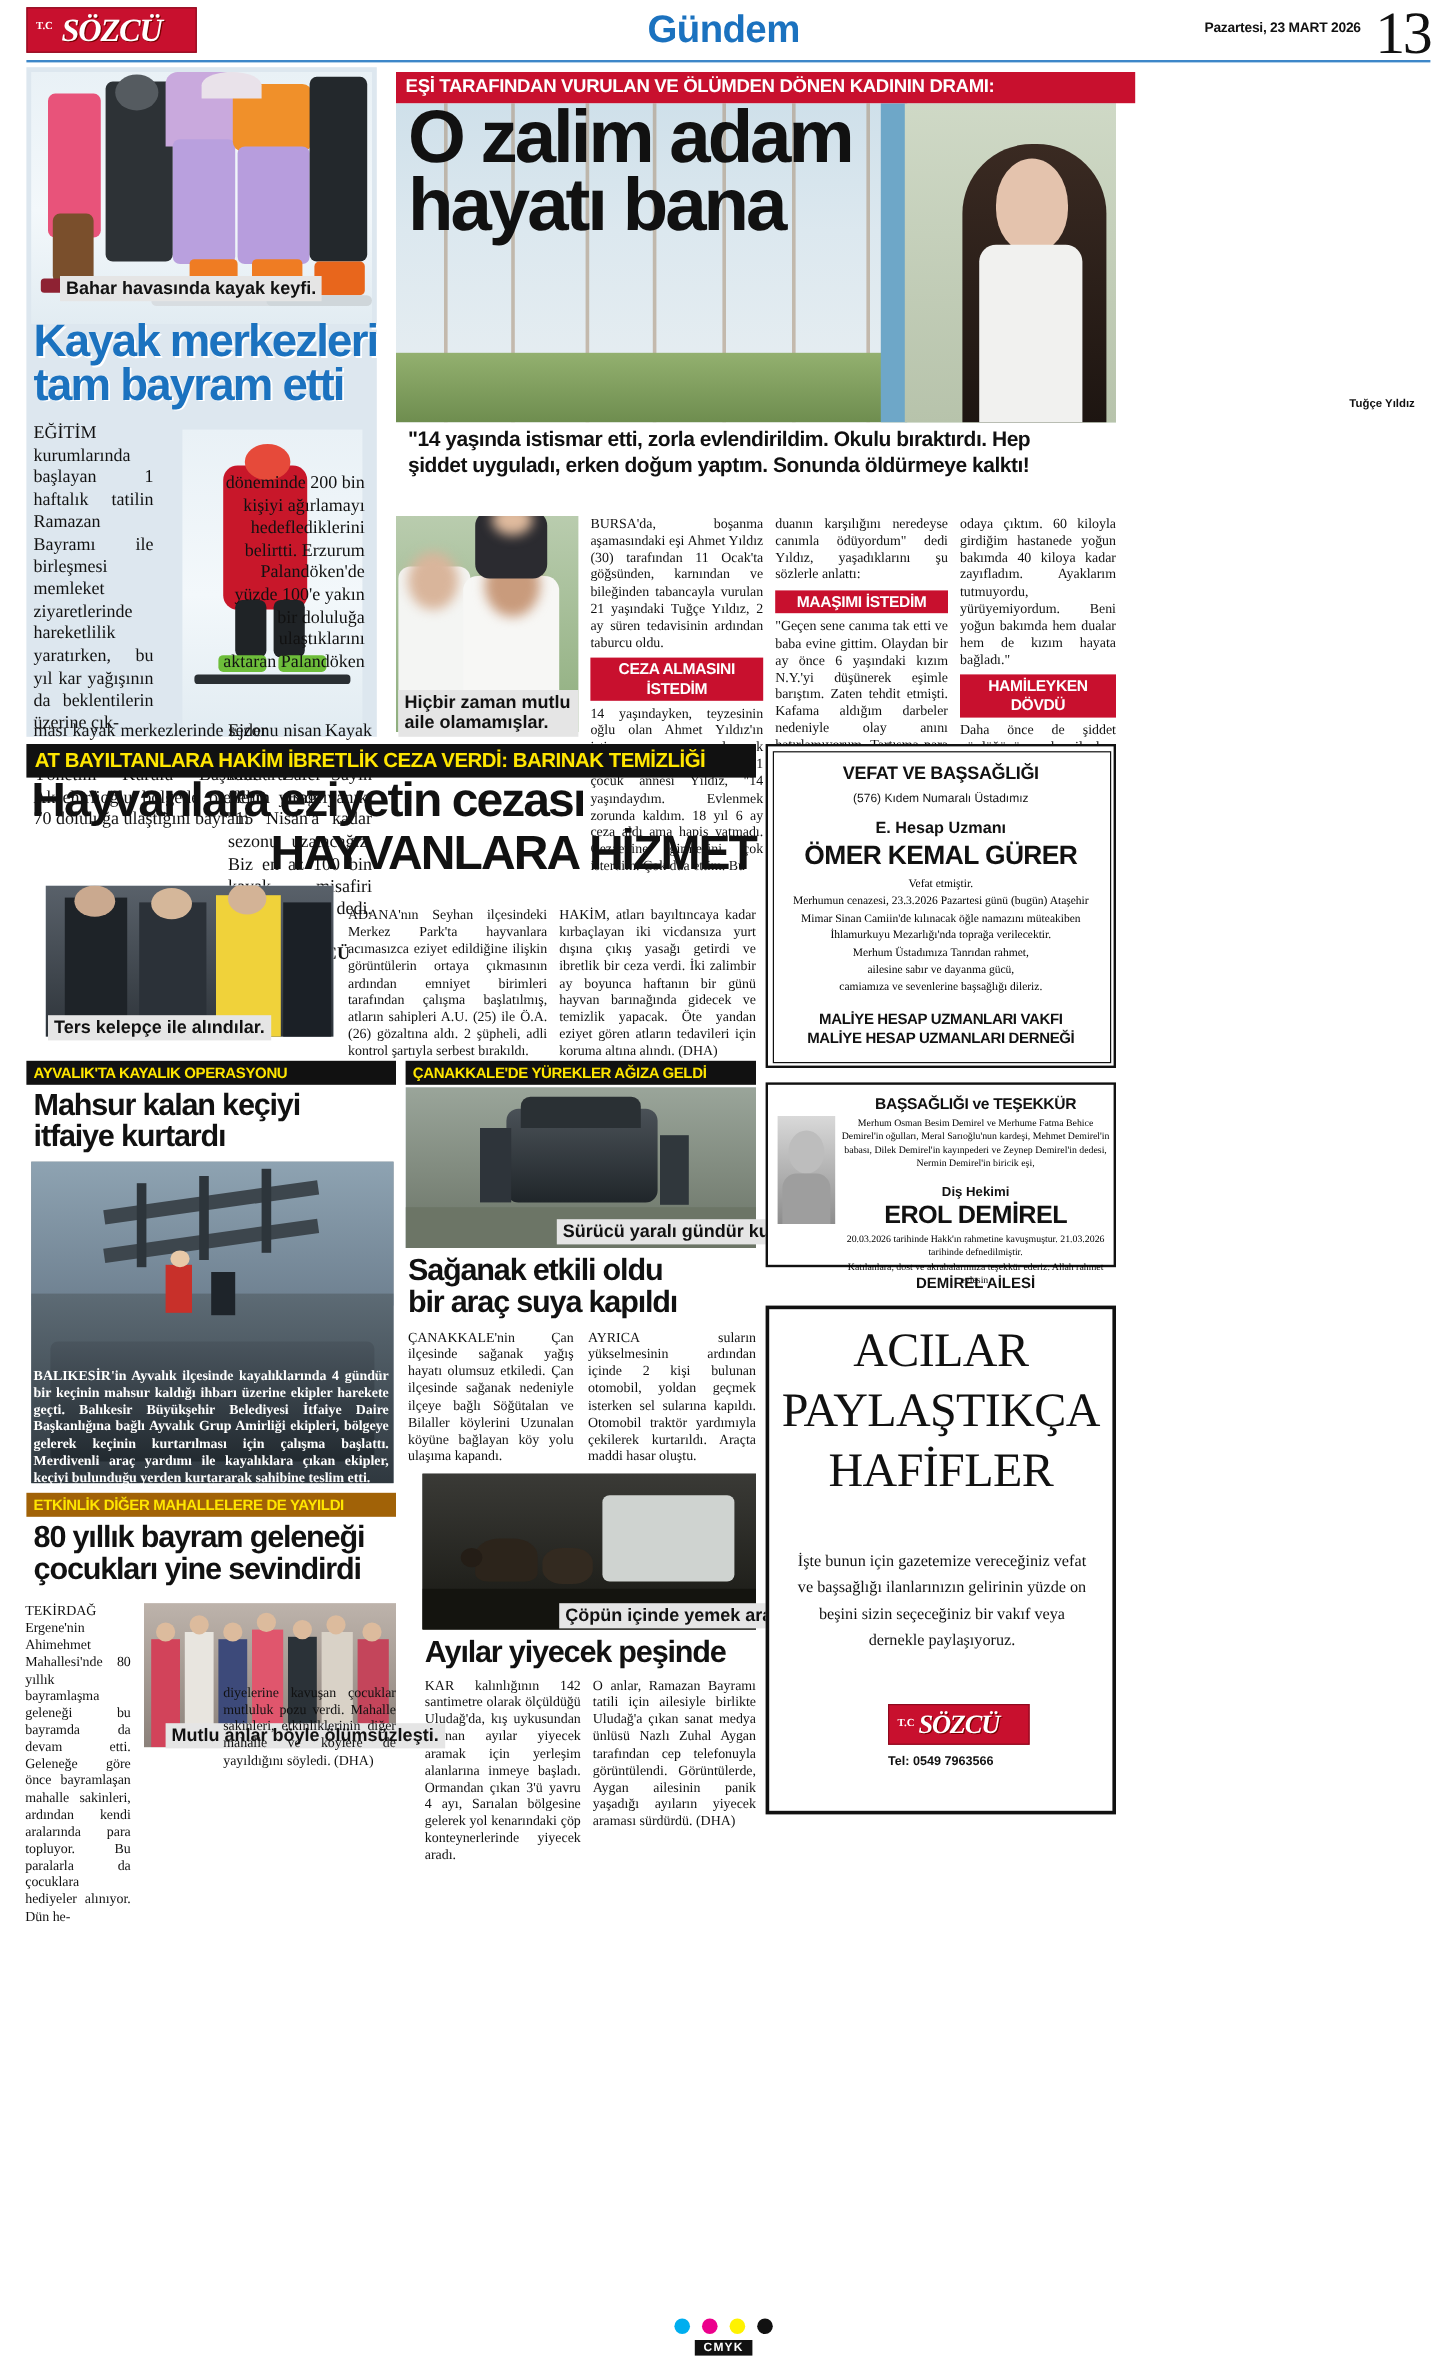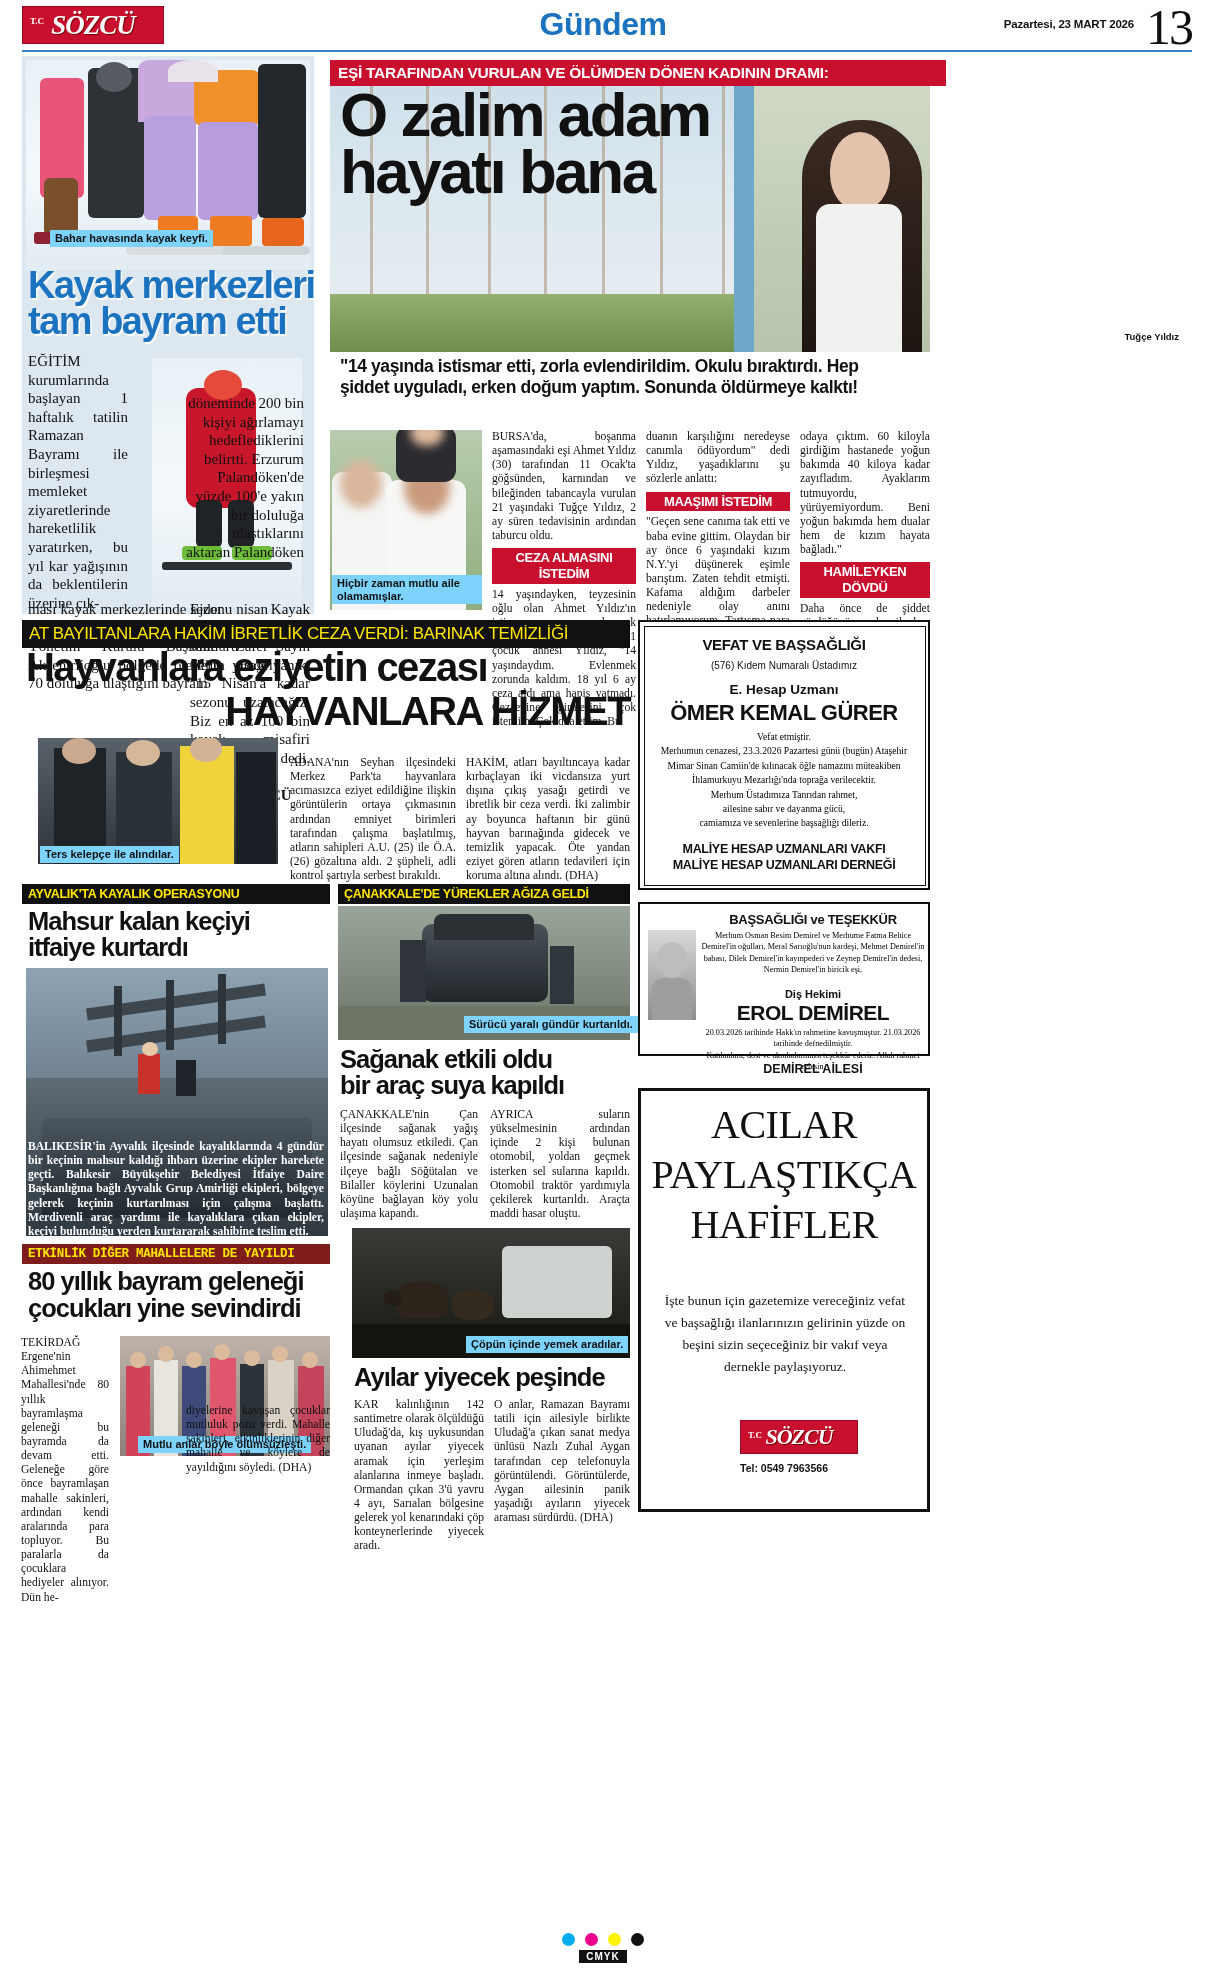--- a/index.html
+++ b/index.html
@@ -38,22 +38,22 @@
     position:absolute;right:14px;top:-2px;
     font-family:"Liberation Serif",serif;font-size:50px;color:#111;font-weight:300;
     letter-spacing:-2px;
   }
   .rule{position:absolute;left:22px;right:14px;top:50px;height:2px;background:#1b72bf;opacity:.85;}
 
   
   .panel{position:absolute;box-sizing:border-box;}
   .photo{position:absolute;overflow:hidden;background:#cfd8de;}
   .cap{
-    position:absolute;background:#7dd3fc;color:#111;
-    font-family:"Liberation Sans",sans-serif;font-weight:bold;font-size:11px;
+    position:absolute;background:#e5e5e5;color:#111;
+    font-family:"Liberation Sans",sans-serif;font-weight:bold;font-size:15px;
     padding:2px 5px;line-height:1.15;
   }
   .kicker{
     font-family:"Liberation Sans",sans-serif;font-weight:bold;color:#fff;
     background:#c8102e;font-size:15.5px;letter-spacing:-0.3px;
     padding:4px 8px;display:block;
   }
   .redhead{
     font-family:"Liberation Sans",sans-serif;font-weight:bold;color:#fff;
     background:#c8102e;font-size:13px;letter-spacing:-0.3px;text-align:center;
@@ -97,21 +97,21 @@
     font-size:17.5px;line-height:1.22;letter-spacing:-0.4px;
   }
   #story-photo{left:330px;top:430px;width:152px;height:180px;}
   #story-cap{left:332px;top:575px;width:140px;}
   #col1{position:absolute;left:492px;top:430px;width:144px;}
   #col2{position:absolute;left:646px;top:430px;width:144px;}
   #col3{position:absolute;left:800px;top:430px;width:130px;}
   #anim-kicker{
     position:absolute;left:22px;top:620px;width:608px;
     background:#111;color:#ffe600;font-family:"Liberation Sans",sans-serif;
-    font-weight:normal;font-size:17px;letter-spacing:-0.4px;padding:4px 7px;box-sizing:border-box;
+    font-weight:bold;font-size:17px;letter-spacing:-0.4px;padding:4px 7px;box-sizing:border-box;
   }
   #anim-head1{
     position:absolute;left:26px;top:648px;width:600px;
     font-family:"Liberation Sans",sans-serif;font-weight:bold;color:#111;
     font-size:40px;line-height:0.95;letter-spacing:-1.6px;
   }
   #anim-head2{
     position:absolute;left:26px;top:692px;width:604px;text-align:right;
     font-family:"Liberation Sans",sans-serif;font-weight:bold;color:#111;
     font-size:40px;line-height:0.95;letter-spacing:-1.6px;
@@ -158,21 +158,21 @@
     position:absolute;left:354px;top:1364px;width:276px;
     font-family:"Liberation Sans",sans-serif;font-weight:bold;color:#111;
     font-size:25.5px;line-height:1.02;letter-spacing:-1px;
   }
   #bear-c1{position:absolute;left:354px;top:1398px;width:130px;}
   #bear-c2{position:absolute;left:494px;top:1398px;width:136px;}
 
   
   #trad-kicker{
     position:absolute;left:22px;top:1244px;width:308px;
-    background:#7f1d1d;color:#ffe600;font-family:Liberation Mono, monospace;
+    background:#a16207;color:#ffe600;font-family:Liberation Sans, sans-serif;
     font-weight:bold;font-size:12.5px;letter-spacing:-0.3px;padding:3px 6px;box-sizing:border-box;
   }
   #trad-head{
     position:absolute;left:28px;top:1268px;width:302px;
     font-family:"Liberation Sans",sans-serif;font-weight:bold;color:#111;
     font-size:25.5px;line-height:1.04;letter-spacing:-1px;
   }
   #trad-text-a{position:absolute;left:21px;top:1336px;width:88px;}
   #trad-photo{left:120px;top:1336px;width:210px;height:120px;}
   #trad-cap{left:138px;top:1436px;}

